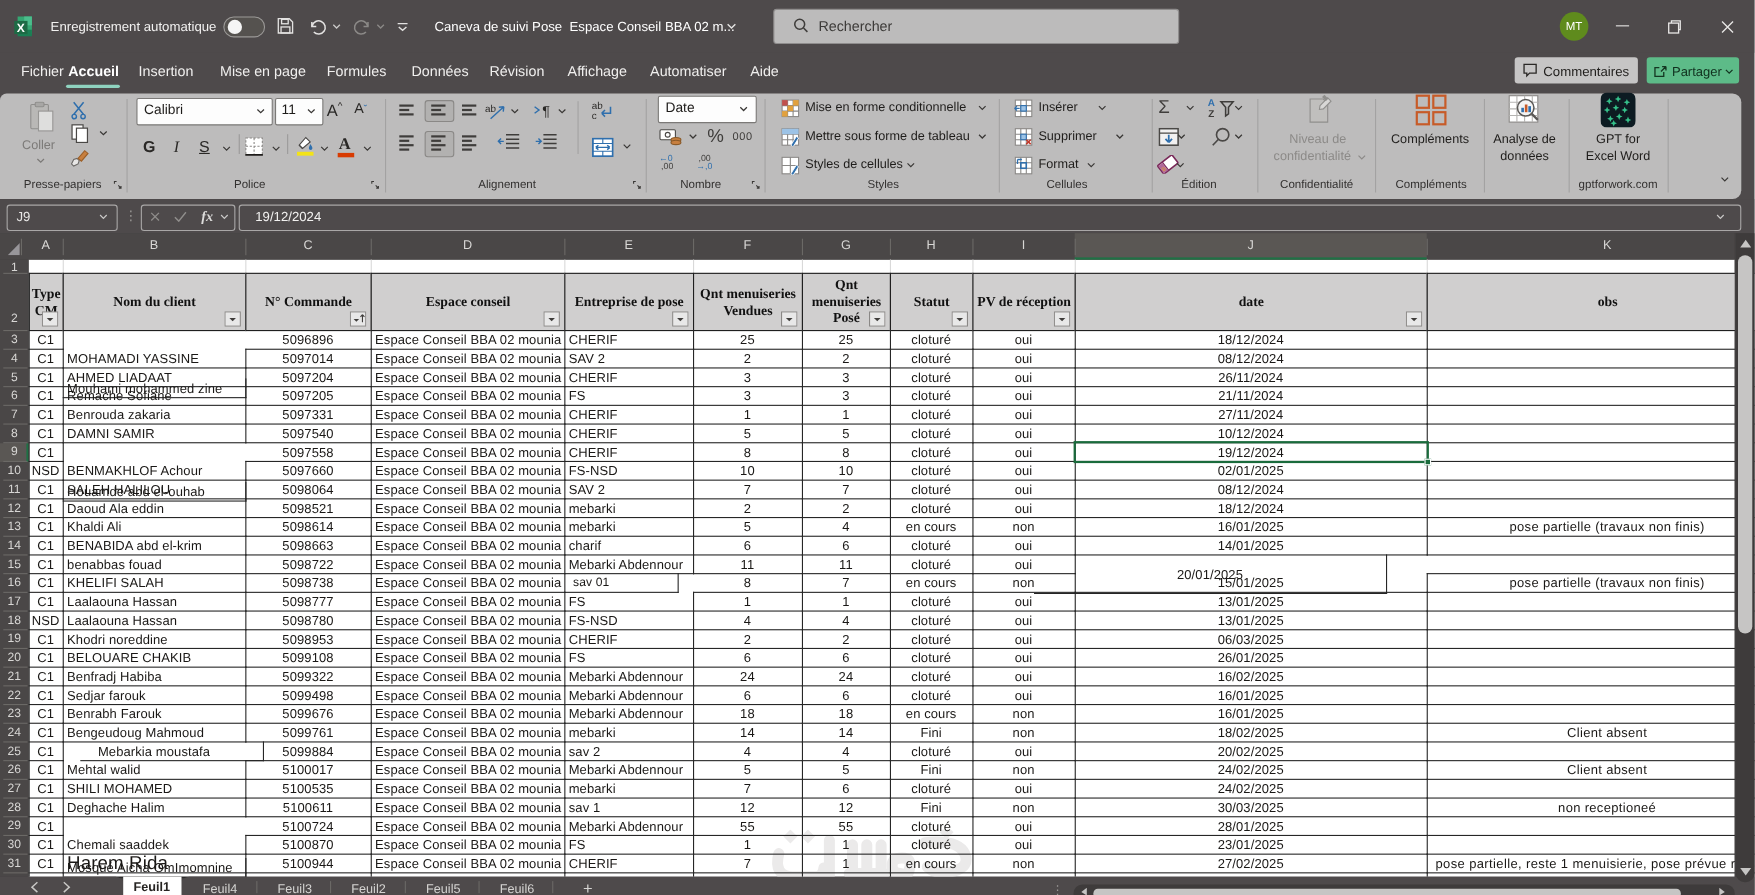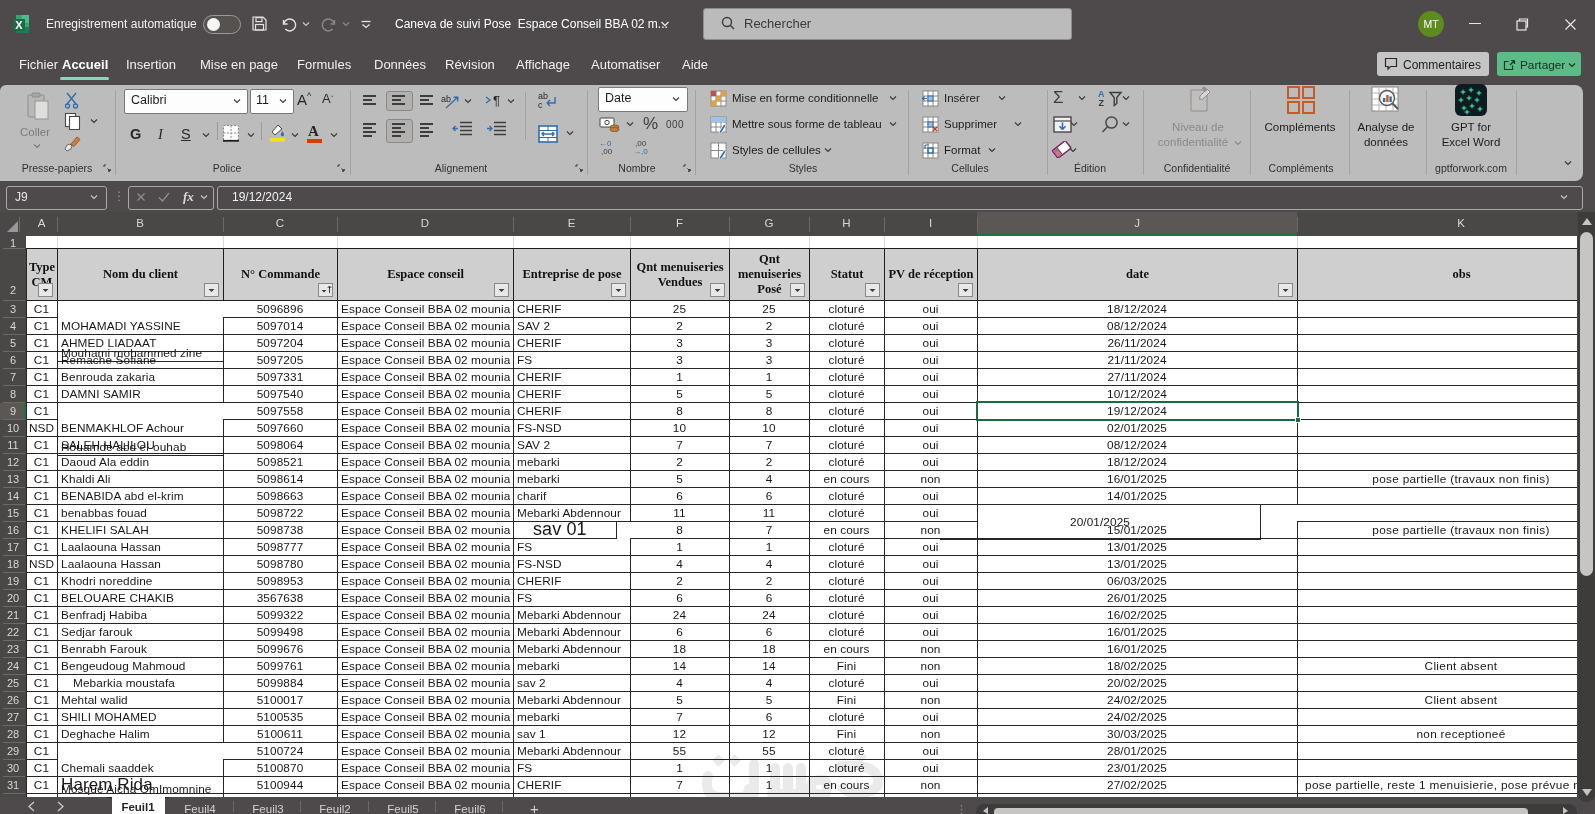--- a/index.html
+++ b/index.html
@@ -768,21 +768,21 @@
 <div class="ab" style="left:630px;top:504px;width:100px;height:18px;box-sizing:border-box;border-right:1px solid #262626;border-bottom:1px solid #262626;font-size:11.8px;letter-spacing:0.1px;color:#1a1816;display:flex;align-items:center;justify-content:center;white-space:nowrap;overflow:visible;">11</div>
 <div class="ab" style="left:729px;top:504px;width:81px;height:18px;box-sizing:border-box;border-right:1px solid #262626;border-bottom:1px solid #262626;font-size:11.8px;letter-spacing:0.1px;color:#1a1816;display:flex;align-items:center;justify-content:center;white-space:nowrap;overflow:visible;">11</div>
 <div class="ab" style="left:809px;top:504px;width:76px;height:18px;box-sizing:border-box;border-right:1px solid #262626;border-bottom:1px solid #262626;font-size:11.8px;letter-spacing:0.1px;color:#1a1816;display:flex;align-items:center;justify-content:center;white-space:nowrap;overflow:visible;">cloturé</div>
 <div class="ab" style="left:884px;top:504px;width:94px;height:18px;box-sizing:border-box;border-right:1px solid #262626;border-bottom:1px solid #262626;font-size:11.8px;letter-spacing:0.1px;color:#1a1816;display:flex;align-items:center;justify-content:center;white-space:nowrap;overflow:visible;">oui</div>
 <div class="ab" style="left:940px;top:504px;width:321px;height:36px;box-sizing:border-box;border-right:1px solid #262626;border-bottom:1px solid #262626;font-size:11.8px;letter-spacing:0.1px;color:#1a1816;display:flex;align-items:center;justify-content:center;white-space:nowrap;overflow:visible;">20/01/2025</div>
 <div class="ab" style="left:1297px;top:504px;width:329px;height:18px;box-sizing:border-box;border-right:1px solid #262626;border-bottom:1px solid #262626;font-size:11.8px;letter-spacing:0.1px;color:#1a1816;display:flex;align-items:center;justify-content:center;letter-spacing:0.3px;white-space:nowrap;overflow:visible;"></div>
 <div class="ab" style="left:26px;top:521px;width:32px;height:18px;box-sizing:border-box;border-right:1px solid #262626;border-bottom:1px solid #262626;font-size:11.8px;letter-spacing:0.1px;color:#1a1816;display:flex;align-items:center;justify-content:center;white-space:nowrap;overflow:visible;">C1</div>
 <div class="ab" style="left:57px;top:521px;width:167px;height:18px;box-sizing:border-box;border-right:1px solid #262626;border-bottom:1px solid #262626;font-size:11.8px;letter-spacing:0.1px;color:#1a1816;display:flex;align-items:center;justify-content:flex-start;padding-left:4px;white-space:nowrap;overflow:visible;">KHELIFI SALAH</div>
 <div class="ab" style="left:223px;top:521px;width:115px;height:18px;box-sizing:border-box;border-right:1px solid #262626;border-bottom:1px solid #262626;font-size:11.8px;letter-spacing:0.1px;color:#1a1816;display:flex;align-items:center;justify-content:center;white-space:nowrap;overflow:visible;">5098738</div>
 <div class="ab" style="left:337px;top:521px;width:177px;height:18px;box-sizing:border-box;border-right:1px solid #262626;border-bottom:1px solid #262626;font-size:11.8px;letter-spacing:0.1px;color:#1a1816;display:flex;align-items:center;justify-content:flex-start;padding-left:4px;white-space:nowrap;overflow:visible;">Espace Conseil BBA 02 mounia</div>
-<div class="ab" style="left:513px;top:521px;width:104px;height:18px;box-sizing:border-box;border-right:1px solid #262626;border-bottom:1px solid #262626;font-size:18px;letter-spacing:0.1px;color:#1a1816;display:flex;align-items:center;justify-content:flex-start;padding-left:20px;white-space:nowrap;overflow:visible;">sav 01</div>
+<div class="ab" style="left:513px;top:521px;width:104px;height:18px;box-sizing:border-box;border-right:1px solid #262626;border-bottom:1px solid #262626;font-size:11px;letter-spacing:0.1px;color:#1a1816;display:flex;align-items:center;justify-content:flex-start;padding-left:8px;white-space:nowrap;overflow:visible;">sav 01</div>
 <div class="ab" style="left:630px;top:521px;width:100px;height:18px;box-sizing:border-box;border-right:1px solid #262626;border-bottom:1px solid #262626;font-size:11.8px;letter-spacing:0.1px;color:#1a1816;display:flex;align-items:center;justify-content:center;white-space:nowrap;overflow:visible;">8</div>
 <div class="ab" style="left:729px;top:521px;width:81px;height:18px;box-sizing:border-box;border-right:1px solid #262626;border-bottom:1px solid #262626;font-size:11.8px;letter-spacing:0.1px;color:#1a1816;display:flex;align-items:center;justify-content:center;white-space:nowrap;overflow:visible;">7</div>
 <div class="ab" style="left:809px;top:521px;width:76px;height:18px;box-sizing:border-box;border-right:1px solid #262626;border-bottom:1px solid #262626;font-size:11.8px;letter-spacing:0.1px;color:#1a1816;display:flex;align-items:center;justify-content:center;white-space:nowrap;overflow:visible;">en cours</div>
 <div class="ab" style="left:884px;top:521px;width:94px;height:18px;box-sizing:border-box;border-right:1px solid #262626;border-bottom:1px solid #262626;font-size:11.8px;letter-spacing:0.1px;color:#1a1816;display:flex;align-items:center;justify-content:center;white-space:nowrap;overflow:visible;">non</div>
 <div class="ab" style="left:977px;top:521px;width:321px;height:18px;box-sizing:border-box;border-right:1px solid #262626;border-bottom:1px solid #262626;font-size:11.8px;letter-spacing:0.1px;color:#1a1816;display:flex;align-items:center;justify-content:center;white-space:nowrap;overflow:visible;">15/01/2025</div>
 <div class="ab" style="left:1297px;top:521px;width:329px;height:18px;box-sizing:border-box;border-right:1px solid #262626;border-bottom:1px solid #262626;font-size:11.8px;letter-spacing:0.1px;color:#1a1816;display:flex;align-items:center;justify-content:center;letter-spacing:0.3px;white-space:nowrap;overflow:visible;">pose partielle (travaux non finis)</div>
 <div class="ab" style="left:26px;top:538px;width:32px;height:18px;box-sizing:border-box;border-right:1px solid #262626;border-bottom:1px solid #262626;font-size:11.8px;letter-spacing:0.1px;color:#1a1816;display:flex;align-items:center;justify-content:center;white-space:nowrap;overflow:visible;">C1</div>
 <div class="ab" style="left:57px;top:538px;width:167px;height:18px;box-sizing:border-box;border-right:1px solid #262626;border-bottom:1px solid #262626;font-size:11.8px;letter-spacing:0.1px;color:#1a1816;display:flex;align-items:center;justify-content:flex-start;padding-left:4px;white-space:nowrap;overflow:visible;">Laalaouna Hassan</div>
 <div class="ab" style="left:223px;top:538px;width:115px;height:18px;box-sizing:border-box;border-right:1px solid #262626;border-bottom:1px solid #262626;font-size:11.8px;letter-spacing:0.1px;color:#1a1816;display:flex;align-items:center;justify-content:center;white-space:nowrap;overflow:visible;">5098777</div>
 <div class="ab" style="left:337px;top:538px;width:177px;height:18px;box-sizing:border-box;border-right:1px solid #262626;border-bottom:1px solid #262626;font-size:11.8px;letter-spacing:0.1px;color:#1a1816;display:flex;align-items:center;justify-content:flex-start;padding-left:4px;white-space:nowrap;overflow:visible;">Espace Conseil BBA 02 mounia</div>
@@ -810,21 +810,21 @@
 <div class="ab" style="left:337px;top:572px;width:177px;height:18px;box-sizing:border-box;border-right:1px solid #262626;border-bottom:1px solid #262626;font-size:11.8px;letter-spacing:0.1px;color:#1a1816;display:flex;align-items:center;justify-content:flex-start;padding-left:4px;white-space:nowrap;overflow:visible;">Espace Conseil BBA 02 mounia</div>
 <div class="ab" style="left:513px;top:572px;width:118px;height:18px;box-sizing:border-box;border-right:1px solid #262626;border-bottom:1px solid #262626;font-size:11.8px;letter-spacing:0.1px;color:#1a1816;display:flex;align-items:center;justify-content:flex-start;padding-left:4px;white-space:nowrap;overflow:visible;">CHERIF</div>
 <div class="ab" style="left:630px;top:572px;width:100px;height:18px;box-sizing:border-box;border-right:1px solid #262626;border-bottom:1px solid #262626;font-size:11.8px;letter-spacing:0.1px;color:#1a1816;display:flex;align-items:center;justify-content:center;white-space:nowrap;overflow:visible;">2</div>
 <div class="ab" style="left:729px;top:572px;width:81px;height:18px;box-sizing:border-box;border-right:1px solid #262626;border-bottom:1px solid #262626;font-size:11.8px;letter-spacing:0.1px;color:#1a1816;display:flex;align-items:center;justify-content:center;white-space:nowrap;overflow:visible;">2</div>
 <div class="ab" style="left:809px;top:572px;width:76px;height:18px;box-sizing:border-box;border-right:1px solid #262626;border-bottom:1px solid #262626;font-size:11.8px;letter-spacing:0.1px;color:#1a1816;display:flex;align-items:center;justify-content:center;white-space:nowrap;overflow:visible;">cloturé</div>
 <div class="ab" style="left:884px;top:572px;width:94px;height:18px;box-sizing:border-box;border-right:1px solid #262626;border-bottom:1px solid #262626;font-size:11.8px;letter-spacing:0.1px;color:#1a1816;display:flex;align-items:center;justify-content:center;white-space:nowrap;overflow:visible;">oui</div>
 <div class="ab" style="left:977px;top:572px;width:321px;height:18px;box-sizing:border-box;border-right:1px solid #262626;border-bottom:1px solid #262626;font-size:11.8px;letter-spacing:0.1px;color:#1a1816;display:flex;align-items:center;justify-content:center;white-space:nowrap;overflow:visible;">06/03/2025</div>
 <div class="ab" style="left:1297px;top:572px;width:329px;height:18px;box-sizing:border-box;border-right:1px solid #262626;border-bottom:1px solid #262626;font-size:11.8px;letter-spacing:0.1px;color:#1a1816;display:flex;align-items:center;justify-content:center;letter-spacing:0.3px;white-space:nowrap;overflow:visible;"></div>
 <div class="ab" style="left:26px;top:589px;width:32px;height:18px;box-sizing:border-box;border-right:1px solid #262626;border-bottom:1px solid #262626;font-size:11.8px;letter-spacing:0.1px;color:#1a1816;display:flex;align-items:center;justify-content:center;white-space:nowrap;overflow:visible;">C1</div>
 <div class="ab" style="left:57px;top:589px;width:167px;height:18px;box-sizing:border-box;border-right:1px solid #262626;border-bottom:1px solid #262626;font-size:11.8px;letter-spacing:0.1px;color:#1a1816;display:flex;align-items:center;justify-content:flex-start;padding-left:4px;white-space:nowrap;overflow:visible;">BELOUARE CHAKIB</div>
-<div class="ab" style="left:223px;top:589px;width:115px;height:18px;box-sizing:border-box;border-right:1px solid #262626;border-bottom:1px solid #262626;font-size:11.8px;letter-spacing:0.1px;color:#1a1816;display:flex;align-items:center;justify-content:center;white-space:nowrap;overflow:visible;">3567638</div>
+<div class="ab" style="left:223px;top:589px;width:115px;height:18px;box-sizing:border-box;border-right:1px solid #262626;border-bottom:1px solid #262626;font-size:11.8px;letter-spacing:0.1px;color:#1a1816;display:flex;align-items:center;justify-content:center;white-space:nowrap;overflow:visible;">5099108</div>
 <div class="ab" style="left:337px;top:589px;width:177px;height:18px;box-sizing:border-box;border-right:1px solid #262626;border-bottom:1px solid #262626;font-size:11.8px;letter-spacing:0.1px;color:#1a1816;display:flex;align-items:center;justify-content:flex-start;padding-left:4px;white-space:nowrap;overflow:visible;">Espace Conseil BBA 02 mounia</div>
 <div class="ab" style="left:513px;top:589px;width:118px;height:18px;box-sizing:border-box;border-right:1px solid #262626;border-bottom:1px solid #262626;font-size:11.8px;letter-spacing:0.1px;color:#1a1816;display:flex;align-items:center;justify-content:flex-start;padding-left:4px;white-space:nowrap;overflow:visible;">FS</div>
 <div class="ab" style="left:630px;top:589px;width:100px;height:18px;box-sizing:border-box;border-right:1px solid #262626;border-bottom:1px solid #262626;font-size:11.8px;letter-spacing:0.1px;color:#1a1816;display:flex;align-items:center;justify-content:center;white-space:nowrap;overflow:visible;">6</div>
 <div class="ab" style="left:729px;top:589px;width:81px;height:18px;box-sizing:border-box;border-right:1px solid #262626;border-bottom:1px solid #262626;font-size:11.8px;letter-spacing:0.1px;color:#1a1816;display:flex;align-items:center;justify-content:center;white-space:nowrap;overflow:visible;">6</div>
 <div class="ab" style="left:809px;top:589px;width:76px;height:18px;box-sizing:border-box;border-right:1px solid #262626;border-bottom:1px solid #262626;font-size:11.8px;letter-spacing:0.1px;color:#1a1816;display:flex;align-items:center;justify-content:center;white-space:nowrap;overflow:visible;">cloturé</div>
 <div class="ab" style="left:884px;top:589px;width:94px;height:18px;box-sizing:border-box;border-right:1px solid #262626;border-bottom:1px solid #262626;font-size:11.8px;letter-spacing:0.1px;color:#1a1816;display:flex;align-items:center;justify-content:center;white-space:nowrap;overflow:visible;">oui</div>
 <div class="ab" style="left:977px;top:589px;width:321px;height:18px;box-sizing:border-box;border-right:1px solid #262626;border-bottom:1px solid #262626;font-size:11.8px;letter-spacing:0.1px;color:#1a1816;display:flex;align-items:center;justify-content:center;white-space:nowrap;overflow:visible;">26/01/2025</div>
 <div class="ab" style="left:1297px;top:589px;width:329px;height:18px;box-sizing:border-box;border-right:1px solid #262626;border-bottom:1px solid #262626;font-size:11.8px;letter-spacing:0.1px;color:#1a1816;display:flex;align-items:center;justify-content:center;letter-spacing:0.3px;white-space:nowrap;overflow:visible;"></div>
 <div class="ab" style="left:26px;top:606px;width:32px;height:18px;box-sizing:border-box;border-right:1px solid #262626;border-bottom:1px solid #262626;font-size:11.8px;letter-spacing:0.1px;color:#1a1816;display:flex;align-items:center;justify-content:center;white-space:nowrap;overflow:visible;">C1</div>
 <div class="ab" style="left:57px;top:606px;width:167px;height:18px;box-sizing:border-box;border-right:1px solid #262626;border-bottom:1px solid #262626;font-size:11.8px;letter-spacing:0.1px;color:#1a1816;display:flex;align-items:center;justify-content:flex-start;padding-left:4px;white-space:nowrap;overflow:visible;">Benfradj Habiba</div>
@@ -864,21 +864,21 @@
 <div class="ab" style="left:223px;top:657px;width:115px;height:18px;box-sizing:border-box;border-right:1px solid #262626;border-bottom:1px solid #262626;font-size:11.8px;letter-spacing:0.1px;color:#1a1816;display:flex;align-items:center;justify-content:center;white-space:nowrap;overflow:visible;">5099761</div>
 <div class="ab" style="left:337px;top:657px;width:177px;height:18px;box-sizing:border-box;border-right:1px solid #262626;border-bottom:1px solid #262626;font-size:11.8px;letter-spacing:0.1px;color:#1a1816;display:flex;align-items:center;justify-content:flex-start;padding-left:4px;white-space:nowrap;overflow:visible;">Espace Conseil BBA 02 mounia</div>
 <div class="ab" style="left:513px;top:657px;width:118px;height:18px;box-sizing:border-box;border-right:1px solid #262626;border-bottom:1px solid #262626;font-size:11.8px;letter-spacing:0.1px;color:#1a1816;display:flex;align-items:center;justify-content:flex-start;padding-left:4px;white-space:nowrap;overflow:visible;">mebarki</div>
 <div class="ab" style="left:630px;top:657px;width:100px;height:18px;box-sizing:border-box;border-right:1px solid #262626;border-bottom:1px solid #262626;font-size:11.8px;letter-spacing:0.1px;color:#1a1816;display:flex;align-items:center;justify-content:center;white-space:nowrap;overflow:visible;">14</div>
 <div class="ab" style="left:729px;top:657px;width:81px;height:18px;box-sizing:border-box;border-right:1px solid #262626;border-bottom:1px solid #262626;font-size:11.8px;letter-spacing:0.1px;color:#1a1816;display:flex;align-items:center;justify-content:center;white-space:nowrap;overflow:visible;">14</div>
 <div class="ab" style="left:809px;top:657px;width:76px;height:18px;box-sizing:border-box;border-right:1px solid #262626;border-bottom:1px solid #262626;font-size:11.8px;letter-spacing:0.1px;color:#1a1816;display:flex;align-items:center;justify-content:center;white-space:nowrap;overflow:visible;">Fini</div>
 <div class="ab" style="left:884px;top:657px;width:94px;height:18px;box-sizing:border-box;border-right:1px solid #262626;border-bottom:1px solid #262626;font-size:11.8px;letter-spacing:0.1px;color:#1a1816;display:flex;align-items:center;justify-content:center;white-space:nowrap;overflow:visible;">non</div>
 <div class="ab" style="left:977px;top:657px;width:321px;height:18px;box-sizing:border-box;border-right:1px solid #262626;border-bottom:1px solid #262626;font-size:11.8px;letter-spacing:0.1px;color:#1a1816;display:flex;align-items:center;justify-content:center;white-space:nowrap;overflow:visible;">18/02/2025</div>
 <div class="ab" style="left:1297px;top:657px;width:329px;height:18px;box-sizing:border-box;border-right:1px solid #262626;border-bottom:1px solid #262626;font-size:11.8px;letter-spacing:0.1px;color:#1a1816;display:flex;align-items:center;justify-content:center;letter-spacing:0.3px;white-space:nowrap;overflow:visible;">Client absent</div>
 <div class="ab" style="left:26px;top:674px;width:32px;height:18px;box-sizing:border-box;border-right:1px solid #262626;border-bottom:1px solid #262626;font-size:11.8px;letter-spacing:0.1px;color:#1a1816;display:flex;align-items:center;justify-content:center;white-space:nowrap;overflow:visible;">C1</div>
-<div class="ab" style="left:57px;top:674px;width:167px;height:18px;box-sizing:border-box;border-right:1px solid #262626;border-bottom:1px solid #262626;font-size:11.8px;letter-spacing:0.1px;color:#1a1816;display:flex;align-items:center;justify-content:flex-start;padding-left:16px;white-space:nowrap;overflow:visible;">Mebarkia moustafa</div>
+<div class="ab" style="left:73px;top:674px;width:167px;height:18px;box-sizing:border-box;border-right:1px solid #262626;border-bottom:1px solid #262626;font-size:11.8px;letter-spacing:0.1px;color:#1a1816;display:flex;align-items:center;justify-content:flex-start;padding-left:16px;white-space:nowrap;overflow:visible;">Mebarkia moustafa</div>
 <div class="ab" style="left:223px;top:674px;width:115px;height:18px;box-sizing:border-box;border-right:1px solid #262626;border-bottom:1px solid #262626;font-size:11.8px;letter-spacing:0.1px;color:#1a1816;display:flex;align-items:center;justify-content:center;white-space:nowrap;overflow:visible;">5099884</div>
 <div class="ab" style="left:337px;top:674px;width:177px;height:18px;box-sizing:border-box;border-right:1px solid #262626;border-bottom:1px solid #262626;font-size:11.8px;letter-spacing:0.1px;color:#1a1816;display:flex;align-items:center;justify-content:flex-start;padding-left:4px;white-space:nowrap;overflow:visible;">Espace Conseil BBA 02 mounia</div>
 <div class="ab" style="left:513px;top:674px;width:118px;height:18px;box-sizing:border-box;border-right:1px solid #262626;border-bottom:1px solid #262626;font-size:11.8px;letter-spacing:0.1px;color:#1a1816;display:flex;align-items:center;justify-content:flex-start;padding-left:4px;white-space:nowrap;overflow:visible;">sav 2</div>
 <div class="ab" style="left:630px;top:674px;width:100px;height:18px;box-sizing:border-box;border-right:1px solid #262626;border-bottom:1px solid #262626;font-size:11.8px;letter-spacing:0.1px;color:#1a1816;display:flex;align-items:center;justify-content:center;white-space:nowrap;overflow:visible;">4</div>
 <div class="ab" style="left:729px;top:674px;width:81px;height:18px;box-sizing:border-box;border-right:1px solid #262626;border-bottom:1px solid #262626;font-size:11.8px;letter-spacing:0.1px;color:#1a1816;display:flex;align-items:center;justify-content:center;white-space:nowrap;overflow:visible;">4</div>
 <div class="ab" style="left:809px;top:674px;width:76px;height:18px;box-sizing:border-box;border-right:1px solid #262626;border-bottom:1px solid #262626;font-size:11.8px;letter-spacing:0.1px;color:#1a1816;display:flex;align-items:center;justify-content:center;white-space:nowrap;overflow:visible;">cloturé</div>
 <div class="ab" style="left:884px;top:674px;width:94px;height:18px;box-sizing:border-box;border-right:1px solid #262626;border-bottom:1px solid #262626;font-size:11.8px;letter-spacing:0.1px;color:#1a1816;display:flex;align-items:center;justify-content:center;white-space:nowrap;overflow:visible;">oui</div>
 <div class="ab" style="left:977px;top:674px;width:321px;height:18px;box-sizing:border-box;border-right:1px solid #262626;border-bottom:1px solid #262626;font-size:11.8px;letter-spacing:0.1px;color:#1a1816;display:flex;align-items:center;justify-content:center;white-space:nowrap;overflow:visible;">20/02/2025</div>
 <div class="ab" style="left:1297px;top:674px;width:329px;height:18px;box-sizing:border-box;border-right:1px solid #262626;border-bottom:1px solid #262626;font-size:11.8px;letter-spacing:0.1px;color:#1a1816;display:flex;align-items:center;justify-content:center;letter-spacing:0.3px;white-space:nowrap;overflow:visible;"></div>
 <div class="ab" style="left:26px;top:691px;width:32px;height:18px;box-sizing:border-box;border-right:1px solid #262626;border-bottom:1px solid #262626;font-size:11.8px;letter-spacing:0.1px;color:#1a1816;display:flex;align-items:center;justify-content:center;white-space:nowrap;overflow:visible;">C1</div>

